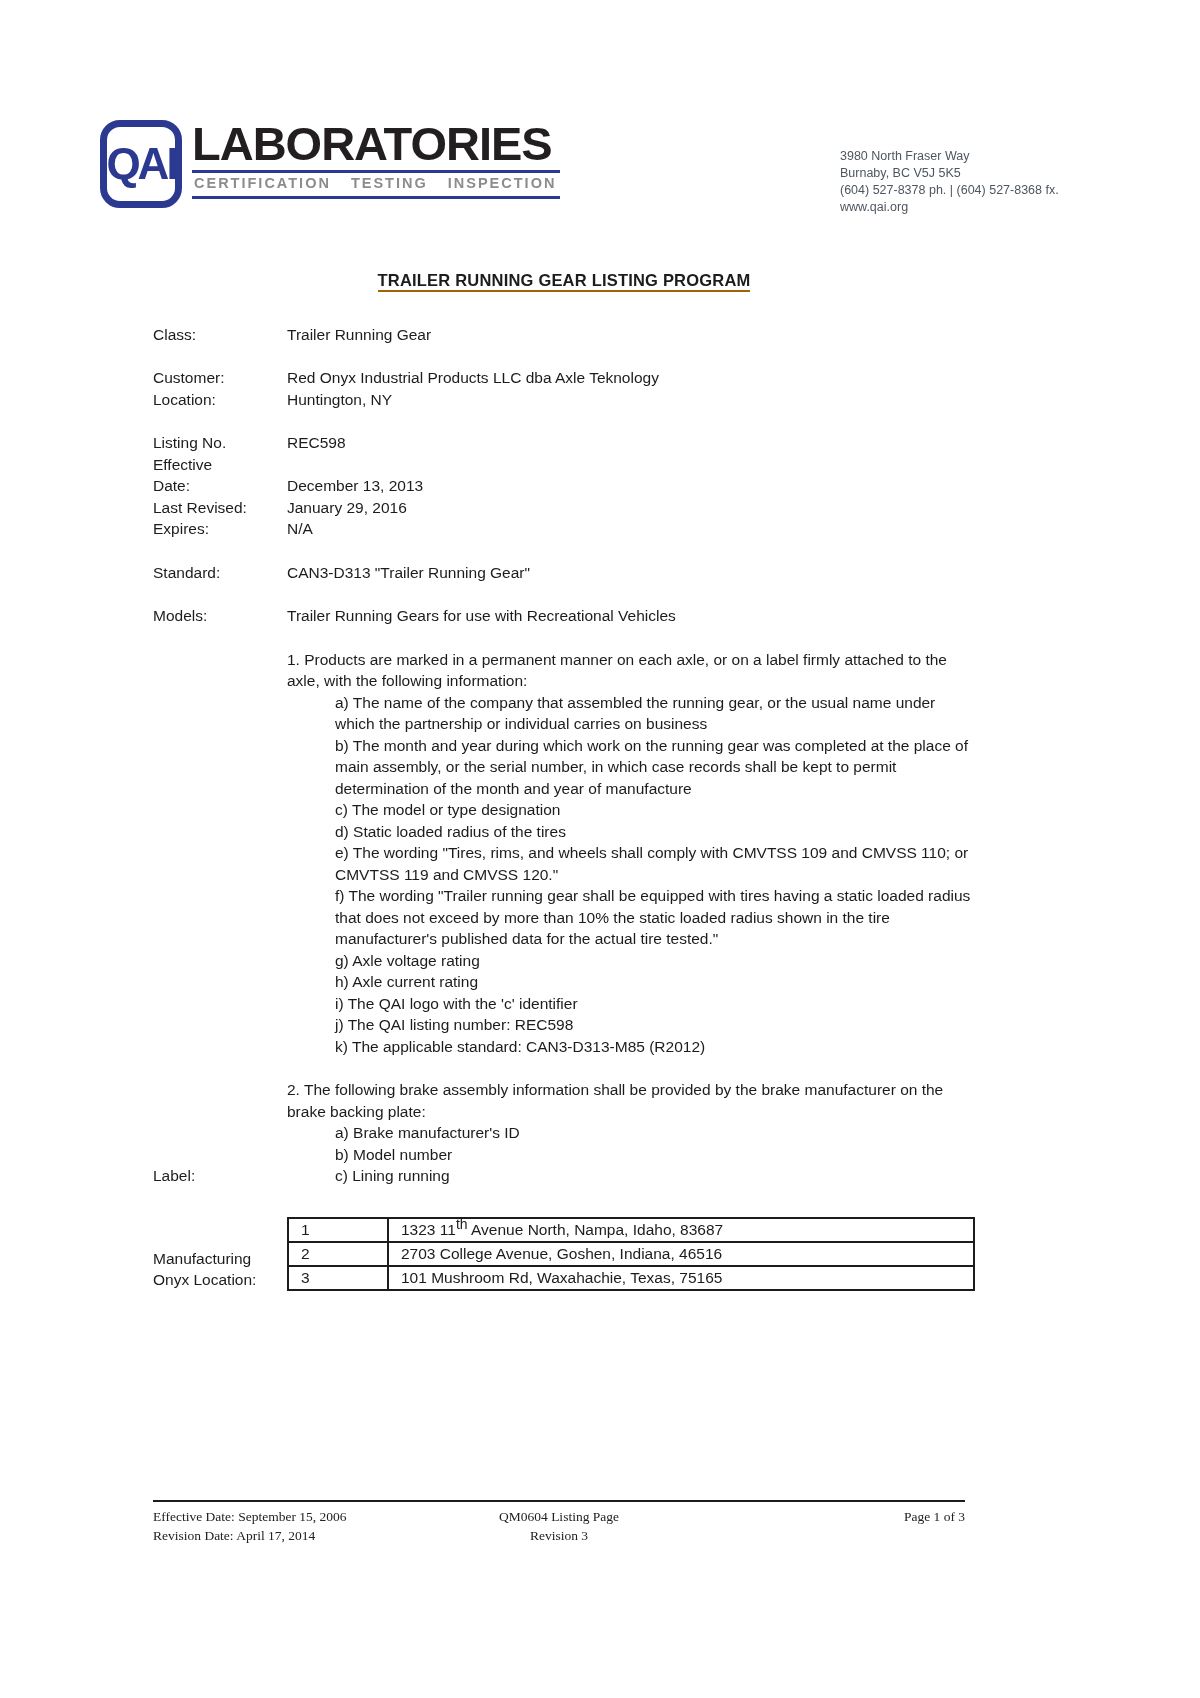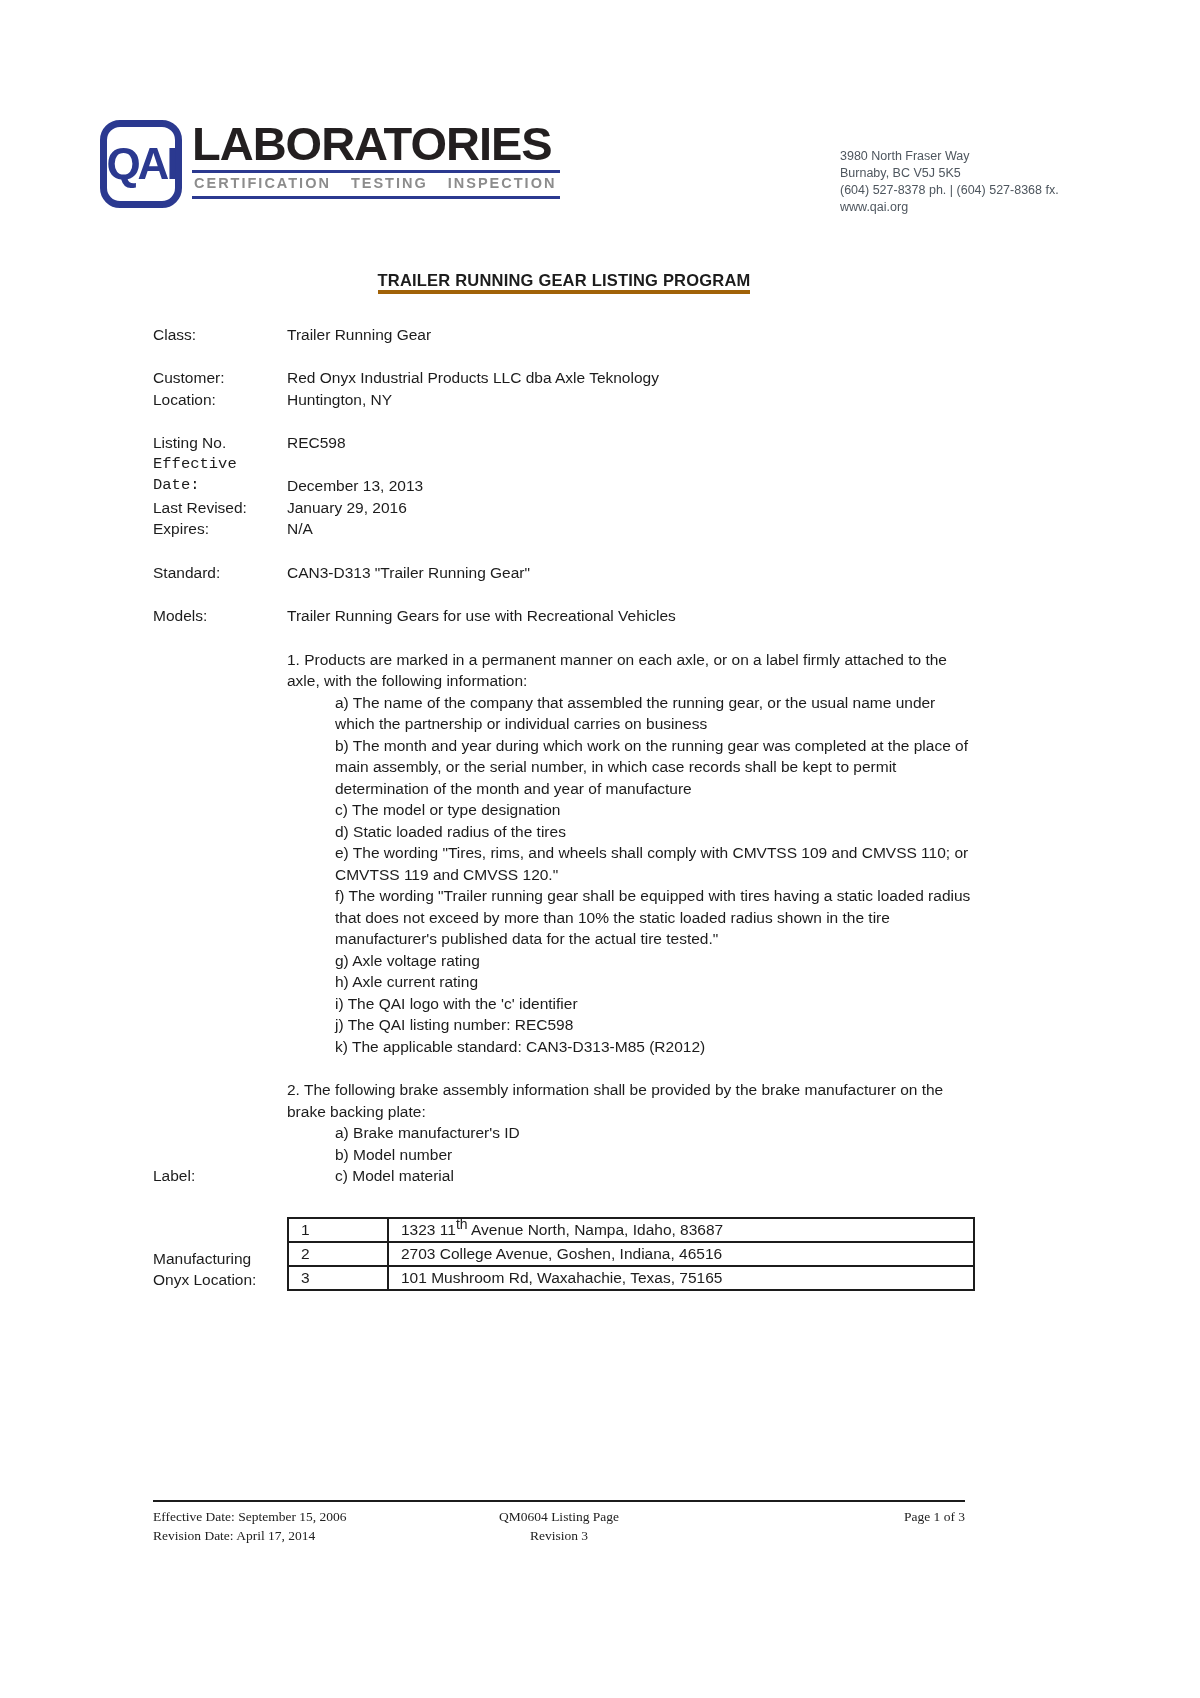--- a/index.html
+++ b/index.html
@@ -32,21 +32,21 @@
   .contact {
     position:absolute; top:148px; left:840px; width:260px;
     font-size:12.5px; line-height:17px; color:#4e565e;
   }
 
   
   .doc-body { position:absolute; top:270px; left:153px; width:822px; }
   .doc-title { text-align:center; margin-bottom:32px; }
   .doc-title span {
     font-weight:bold; font-size:16.5px; letter-spacing:0.2px;
-    border-bottom:4px solid #a16207; padding-bottom:1px;
+    border-bottom:2px solid #a16207; padding-bottom:1px;
   }
   .row { display:flex; align-items:flex-end; }
   .lbl { width:134px; flex-shrink:0; }
   .val { flex:1; }
   .gap { height:22px; }
   .gap-lg { height:28px; }
   .sub { padding-left:48px; }
 
   
   .plant-table { flex:1; border-collapse:collapse; margin-top:2px; }
@@ -112,21 +112,21 @@
       <div class="val">Huntington, NY</div>
     </div>
 
     <div class="gap"></div>
 
     <div class="row">
       <div class="lbl">Listing No.</div>
       <div class="val">REC598</div>
     </div>
     <div class="row">
-      <div class="lbl"><span class="narrow" style="display:inline-block; max-width:80px;font-family:Liberation Mono, monospace;">Effective Date:</span></div>
+      <div class="lbl"><span class="narrow" style="display:inline-block; max-width:80px;">Effective Date:</span></div>
       <div class="val">December 13, 2013</div>
     </div>
     <div class="row">
       <div class="lbl">Last Revised:</div>
       <div class="val">January 29, 2016</div>
     </div>
     <div class="row">
       <div class="lbl">Expires:</div>
       <div class="val">N/A</div>
     </div>
@@ -159,21 +159,21 @@
         <div class="sub">f) The wording "Trailer running gear shall be equipped with tires having a static loaded radius that does not exceed by more than 10% the static loaded radius shown in the tire manufacturer's published data for the actual tire tested."</div>
         <div class="sub">g) Axle voltage rating</div>
         <div class="sub">h) Axle current rating</div>
         <div class="sub">i) The QAI logo with the 'c' identifier</div>
         <div class="sub">j) The QAI listing number: REC598</div>
         <div class="sub">k) The applicable standard: CAN3-D313-M85 (R2012)</div>
         <div class="gap"></div>
         <div>2. The following brake assembly information shall be provided by the brake manufacturer on the brake backing plate:</div>
         <div class="sub">a) Brake manufacturer's ID</div>
         <div class="sub">b) Model number</div>
-        <div class="sub">c) Model material</div>
+        <div class="sub">c) Lining running</div>
       </div>
     </div>
 
     <div class="gap-lg"></div>
 
     <div class="row">
       <div class="lbl">Manufacturing Onyx Location:</div>
       <table class="plant-table">
         <tbody>
           <tr>

